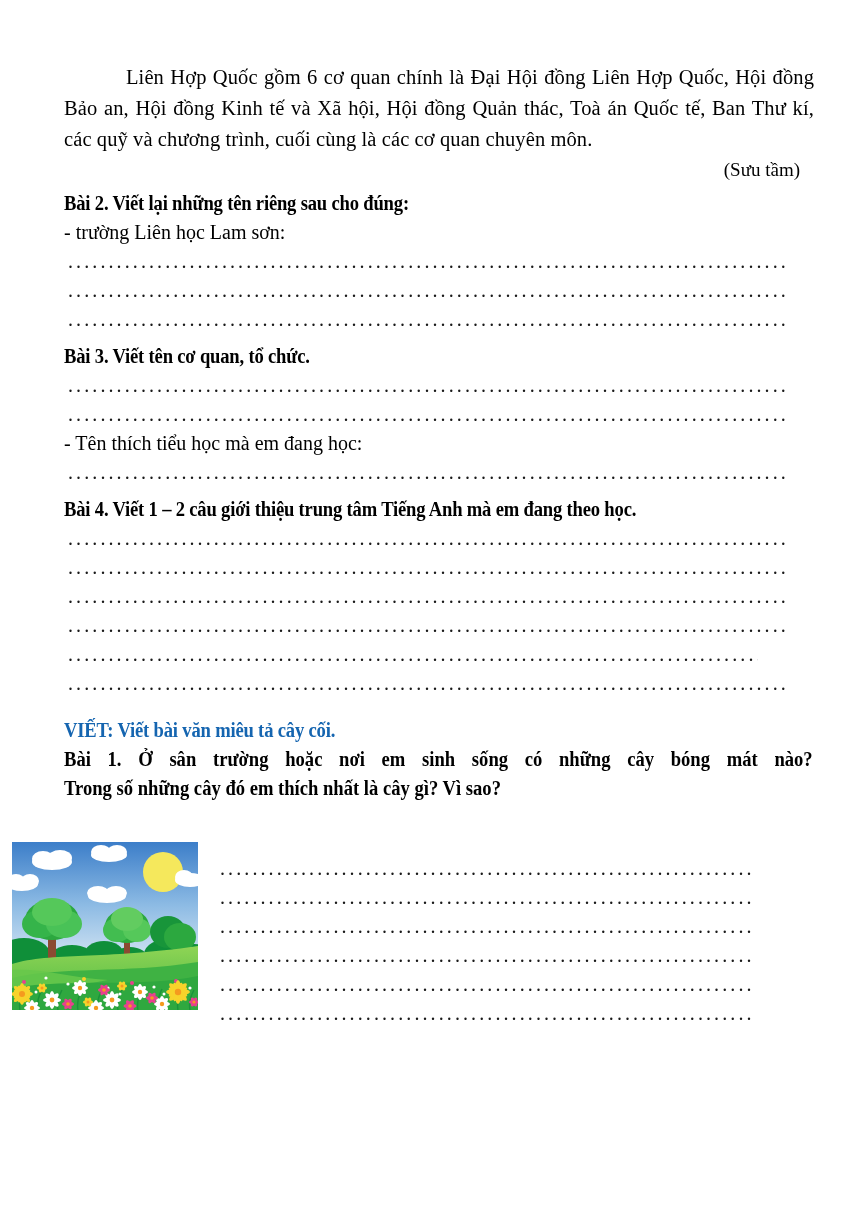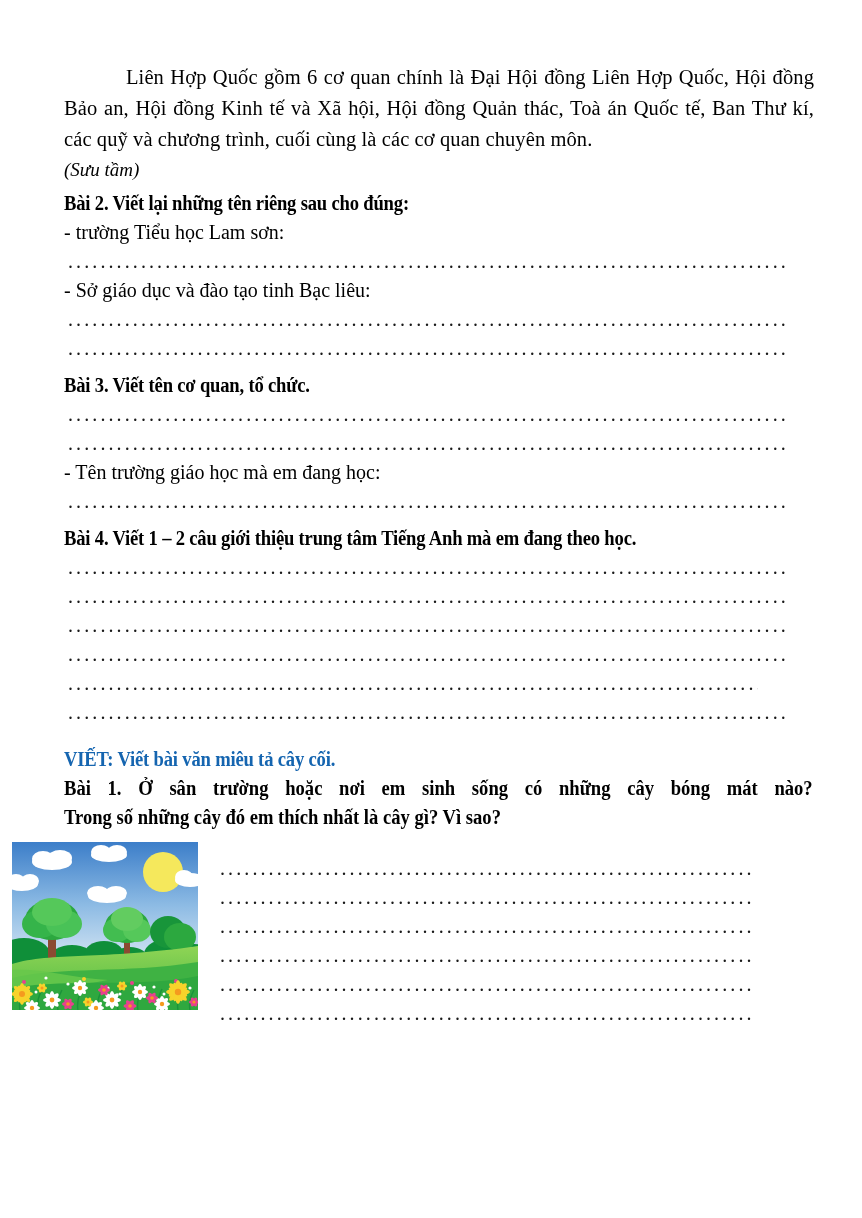--- a/index.html
+++ b/index.html
@@ -35,21 +35,21 @@
     font-size: 20.5px;
     line-height: 31px;
     text-align: justify;
     text-indent: 62px;
     margin: 0;
     letter-spacing: 0.1px;
   }
   .source {
     font-family: "Liberation Serif", "DejaVu Serif", serif;
     font-size: 19px;
-    font-style: italic;
+    text-align: right;
     margin: 4px 0 0 0;
     padding-right: 14px;
   }
   .heading {
     font-family: "Liberation Serif", "DejaVu Serif", serif;
     font-weight: bold;
     font-size: 20px;
     line-height: 29px;
     margin: 8px 0 0 0;
     letter-spacing: -0.2px;
@@ -136,30 +136,29 @@
 </head>
 <body>
 
 <div class="page">
   <div class="content">
 
     <p class="para">Liên Hợp Quốc gồm 6 cơ quan chính là Đại Hội đồng Liên Hợp Quốc, Hội đồng Bảo an, Hội đồng Kinh tế và Xã hội, Hội đồng Quản thác, Toà án Quốc tế, Ban Thư kí, các quỹ và chương trình, cuối cùng là các cơ quan chuyên môn.</p>
     <p class="source">(Sưu tầm)</p>
 
     <p class="heading">Bài 2. Viết lại những tên riêng sau cho đúng:</p>
-    <p class="q-line">- trường Tiểu học Lam sơn:</p>
-    <div class="dots short">............................................................................................................................................................................................................................</div>
-    <p class="q-line">- Sở giáo dục và đào tạo tinh Bạc liêu:</p>
+    <p class="q-line">- trường Liên học Lam sơn:</p>
+    <div class="dots short">............................................................................................................................................................................................................................</div>
     <div class="dots short">............................................................................................................................................................................................................................</div>
     <div class="dots short">............................................................................................................................................................................................................................</div>
 
     <p class="heading">Bài 3. Viết tên cơ quan, tổ chức.</p>
     <div class="dots short">............................................................................................................................................................................................................................</div>
     <div class="dots short">............................................................................................................................................................................................................................</div>
-    <p class="q-line">- Tên trường giáo học mà em đang học:</p>
+    <p class="q-line">- Tên thích tiểu học mà em đang học:</p>
     <div class="dots short">............................................................................................................................................................................................................................</div>
 
     <p class="heading">Bài 4. Viết 1 – 2 câu giới thiệu trung tâm Tiếng Anh mà em đang theo học.</p>
     <div class="dots short">............................................................................................................................................................................................................................</div>
     <div class="dots short">............................................................................................................................................................................................................................</div>
     <div class="dots short">............................................................................................................................................................................................................................</div>
     <div class="dots short">............................................................................................................................................................................................................................</div>
     <div class="dots" style="width:690px">............................................................................................................................................................................................................................</div>
     <div class="dots short">............................................................................................................................................................................................................................</div>
 

